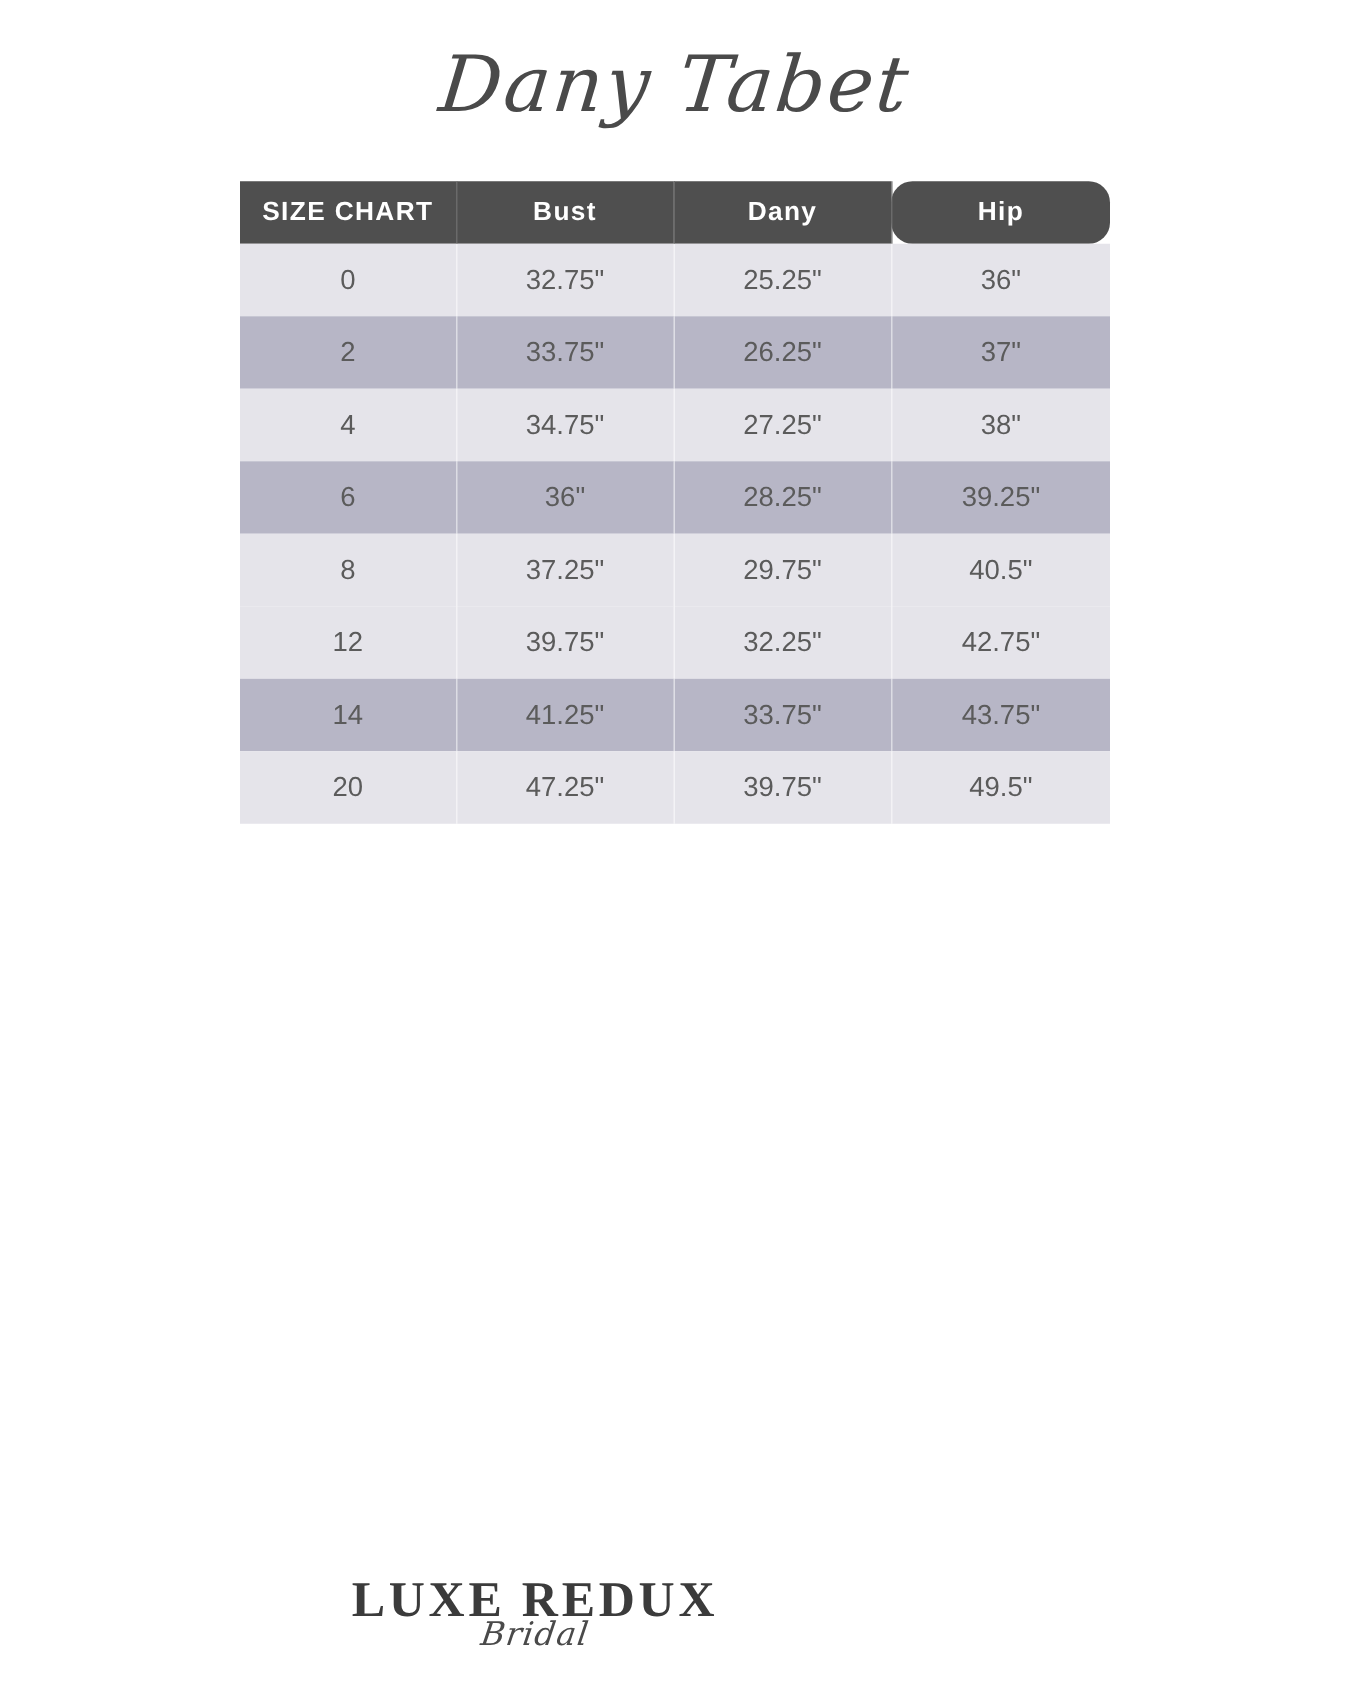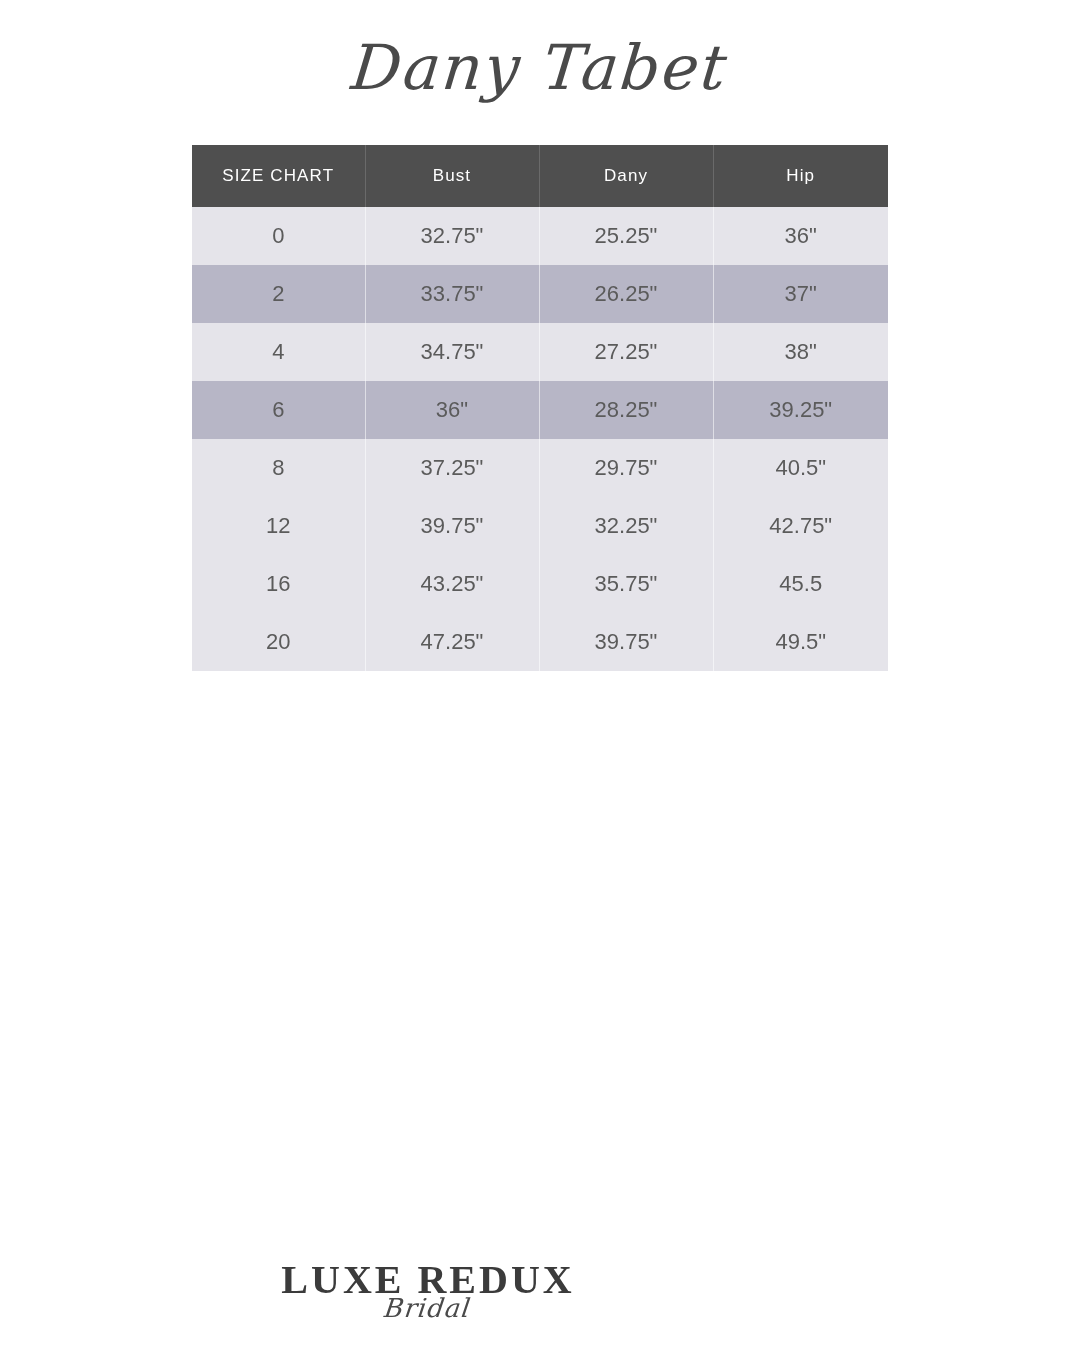--- a/index.html
+++ b/index.html
@@ -43,32 +43,32 @@
     border-collapse: collapse;
     table-layout: fixed;
   }
 
   .size-chart-table col.col-size  { width: 173px; }
   .size-chart-table col.col-bust  { width: 174px; }
   .size-chart-table col.col-waist { width: 174px; }
   .size-chart-table col.col-hip   { width: 175px; }
 
   .size-chart-table thead th {
-    height: 62px;
+    height: 50px;
     background: #4f4f4f;
     color: #ffffff;
-    font-weight: 400;
-    font-size: 17px;
+    font-weight: 700;
+    font-size: 21px;
     letter-spacing: 1.1px;
     text-align: center;
     vertical-align: middle;
     border-right: 1px solid #6a6a6a;
     padding: 0;
   }
-  .size-chart-table thead th:last-child { border-right: none; }
+  .size-chart-table thead th:last-child { border-right: none; border-radius: 17px; }
 
   .size-chart-table tbody td {
     height: 58px;
     font-size: 22px;
     font-weight: 400;
     color: #5b5b5b;
     text-align: center;
     vertical-align: middle;
     border-right: 1px solid rgba(255,255,255,0.55);
     padding: 0;
@@ -157,25 +157,25 @@
         <td>37.25"</td>
         <td>29.75"</td>
         <td>40.5"</td>
       </tr>
       <tr class="row-light">
         <td>12</td>
         <td>39.75"</td>
         <td>32.25"</td>
         <td>42.75"</td>
       </tr>
-      <tr class="row-light">
-        <td>16</td>
-        <td>43.25"</td>
-        <td>35.75"</td>
-        <td>45.5</td>
+      <tr class="row-dark">
+        <td>14</td>
+        <td>41.25"</td>
+        <td>33.75"</td>
+        <td>43.75"</td>
       </tr>
       <tr class="row-light">
         <td>20</td>
         <td>47.25"</td>
         <td>39.75"</td>
         <td>49.5"</td>
       </tr>
     </tbody>
 </table>
 

